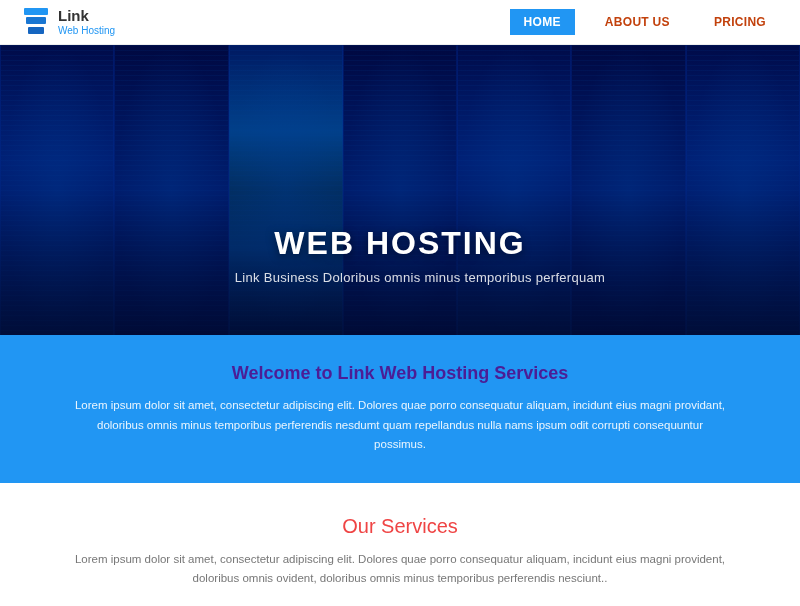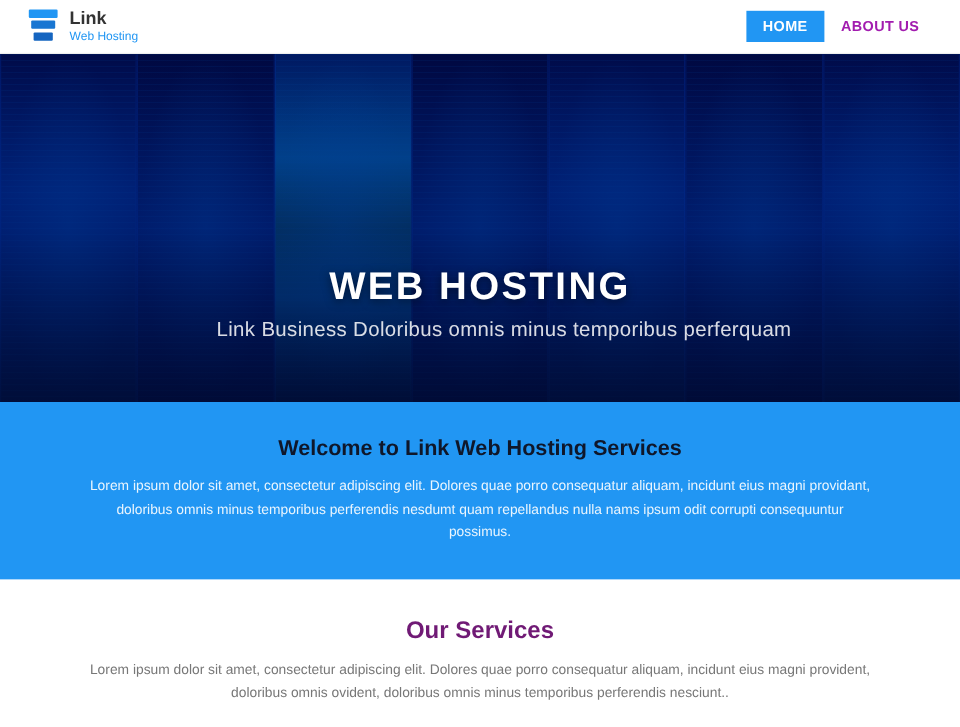--- a/index.html
+++ b/index.html
@@ -25,26 +25,26 @@
       height: 32px;
     }
     .logo-text-wrap {
       display: flex;
       flex-direction: column;
       line-height: 1.1;
     }
     .logo-link { font-size: 15px; font-weight: bold; color: #333; }
     .logo-sub { font-size: 10px; color: #2196f3; }
 
-    nav { display: flex; align-items: center; gap: 0; }
+    nav { display: flex; align-items: center; gap: 16px; }
     .nav-item {
       padding: 6px 14px;
       font-size: 12px;
       font-weight: 600;
-      color: #a21caf;
+      color: #c2410c;
       text-transform: uppercase;
       cursor: pointer;
       letter-spacing: 0.3px;
     }
     .nav-item.active {
       background: #2196f3;
       color: #fff;
     }
 
     
@@ -114,56 +114,56 @@
     }
     .hero-title {
       font-size: 32px;
       font-weight: 800;
       letter-spacing: 2px;
       text-transform: uppercase;
       margin-bottom: 8px;
       text-shadow: 0 2px 8px rgba(0,0,0,0.5);
     }
     .hero-subtitle {
-      font-size: 17px;
+      font-size: 13px;
       color: rgba(255,255,255,0.85);
       letter-spacing: 0.3px;
       margin-left: 40px;
     }
 
     
     .blue-section {
       background: #2196f3;
       padding: 28px 60px;
       text-align: center;
     }
     .blue-section h2 {
-      color: #0f172a;
+      color: #4c1d95;
       font-size: 18px;
       font-weight: 700;
       margin-bottom: 12px;
     }
     .blue-section p {
       color: rgba(255,255,255,0.9);
       font-size: 11.5px;
       line-height: 1.7;
       max-width: 660px;
       margin: 0 auto;
     }
 
     
     .services-section {
       background: #fff;
       padding: 32px 40px 20px;
       text-align: center;
     }
     .services-section h2 {
       font-size: 20px;
-      font-weight: 700;
-      color: #701a75;
+      font-weight: 400;
+      color: #ef4444;
       margin-bottom: 12px;
     }
     .services-section .desc {
       font-size: 11.5px;
       color: #777;
       line-height: 1.7;
       max-width: 660px;
       margin: 0 auto 30px;
     }
   </style>
@@ -178,20 +178,21 @@
       <rect x="8" y="21" width="16" height="7" rx="1" fill="#1565c0"></rect>
     </svg>
     <div class="logo-text-wrap">
       <span class="logo-link">Link</span>
       <span class="logo-sub">Web Hosting</span>
     </div>
   </div>
   <nav>
     <div class="nav-item active">HOME</div>
     <div class="nav-item">ABOUT US</div>
+    <div class="nav-item">PRICING</div>
   </nav>
 </header>
 
 <section class="hero">
   <div class="server-racks">
     <div class="rack">
         <div class="rack-glow"></div>
       </div>
     <div class="rack">
         <div class="rack-glow"></div>

